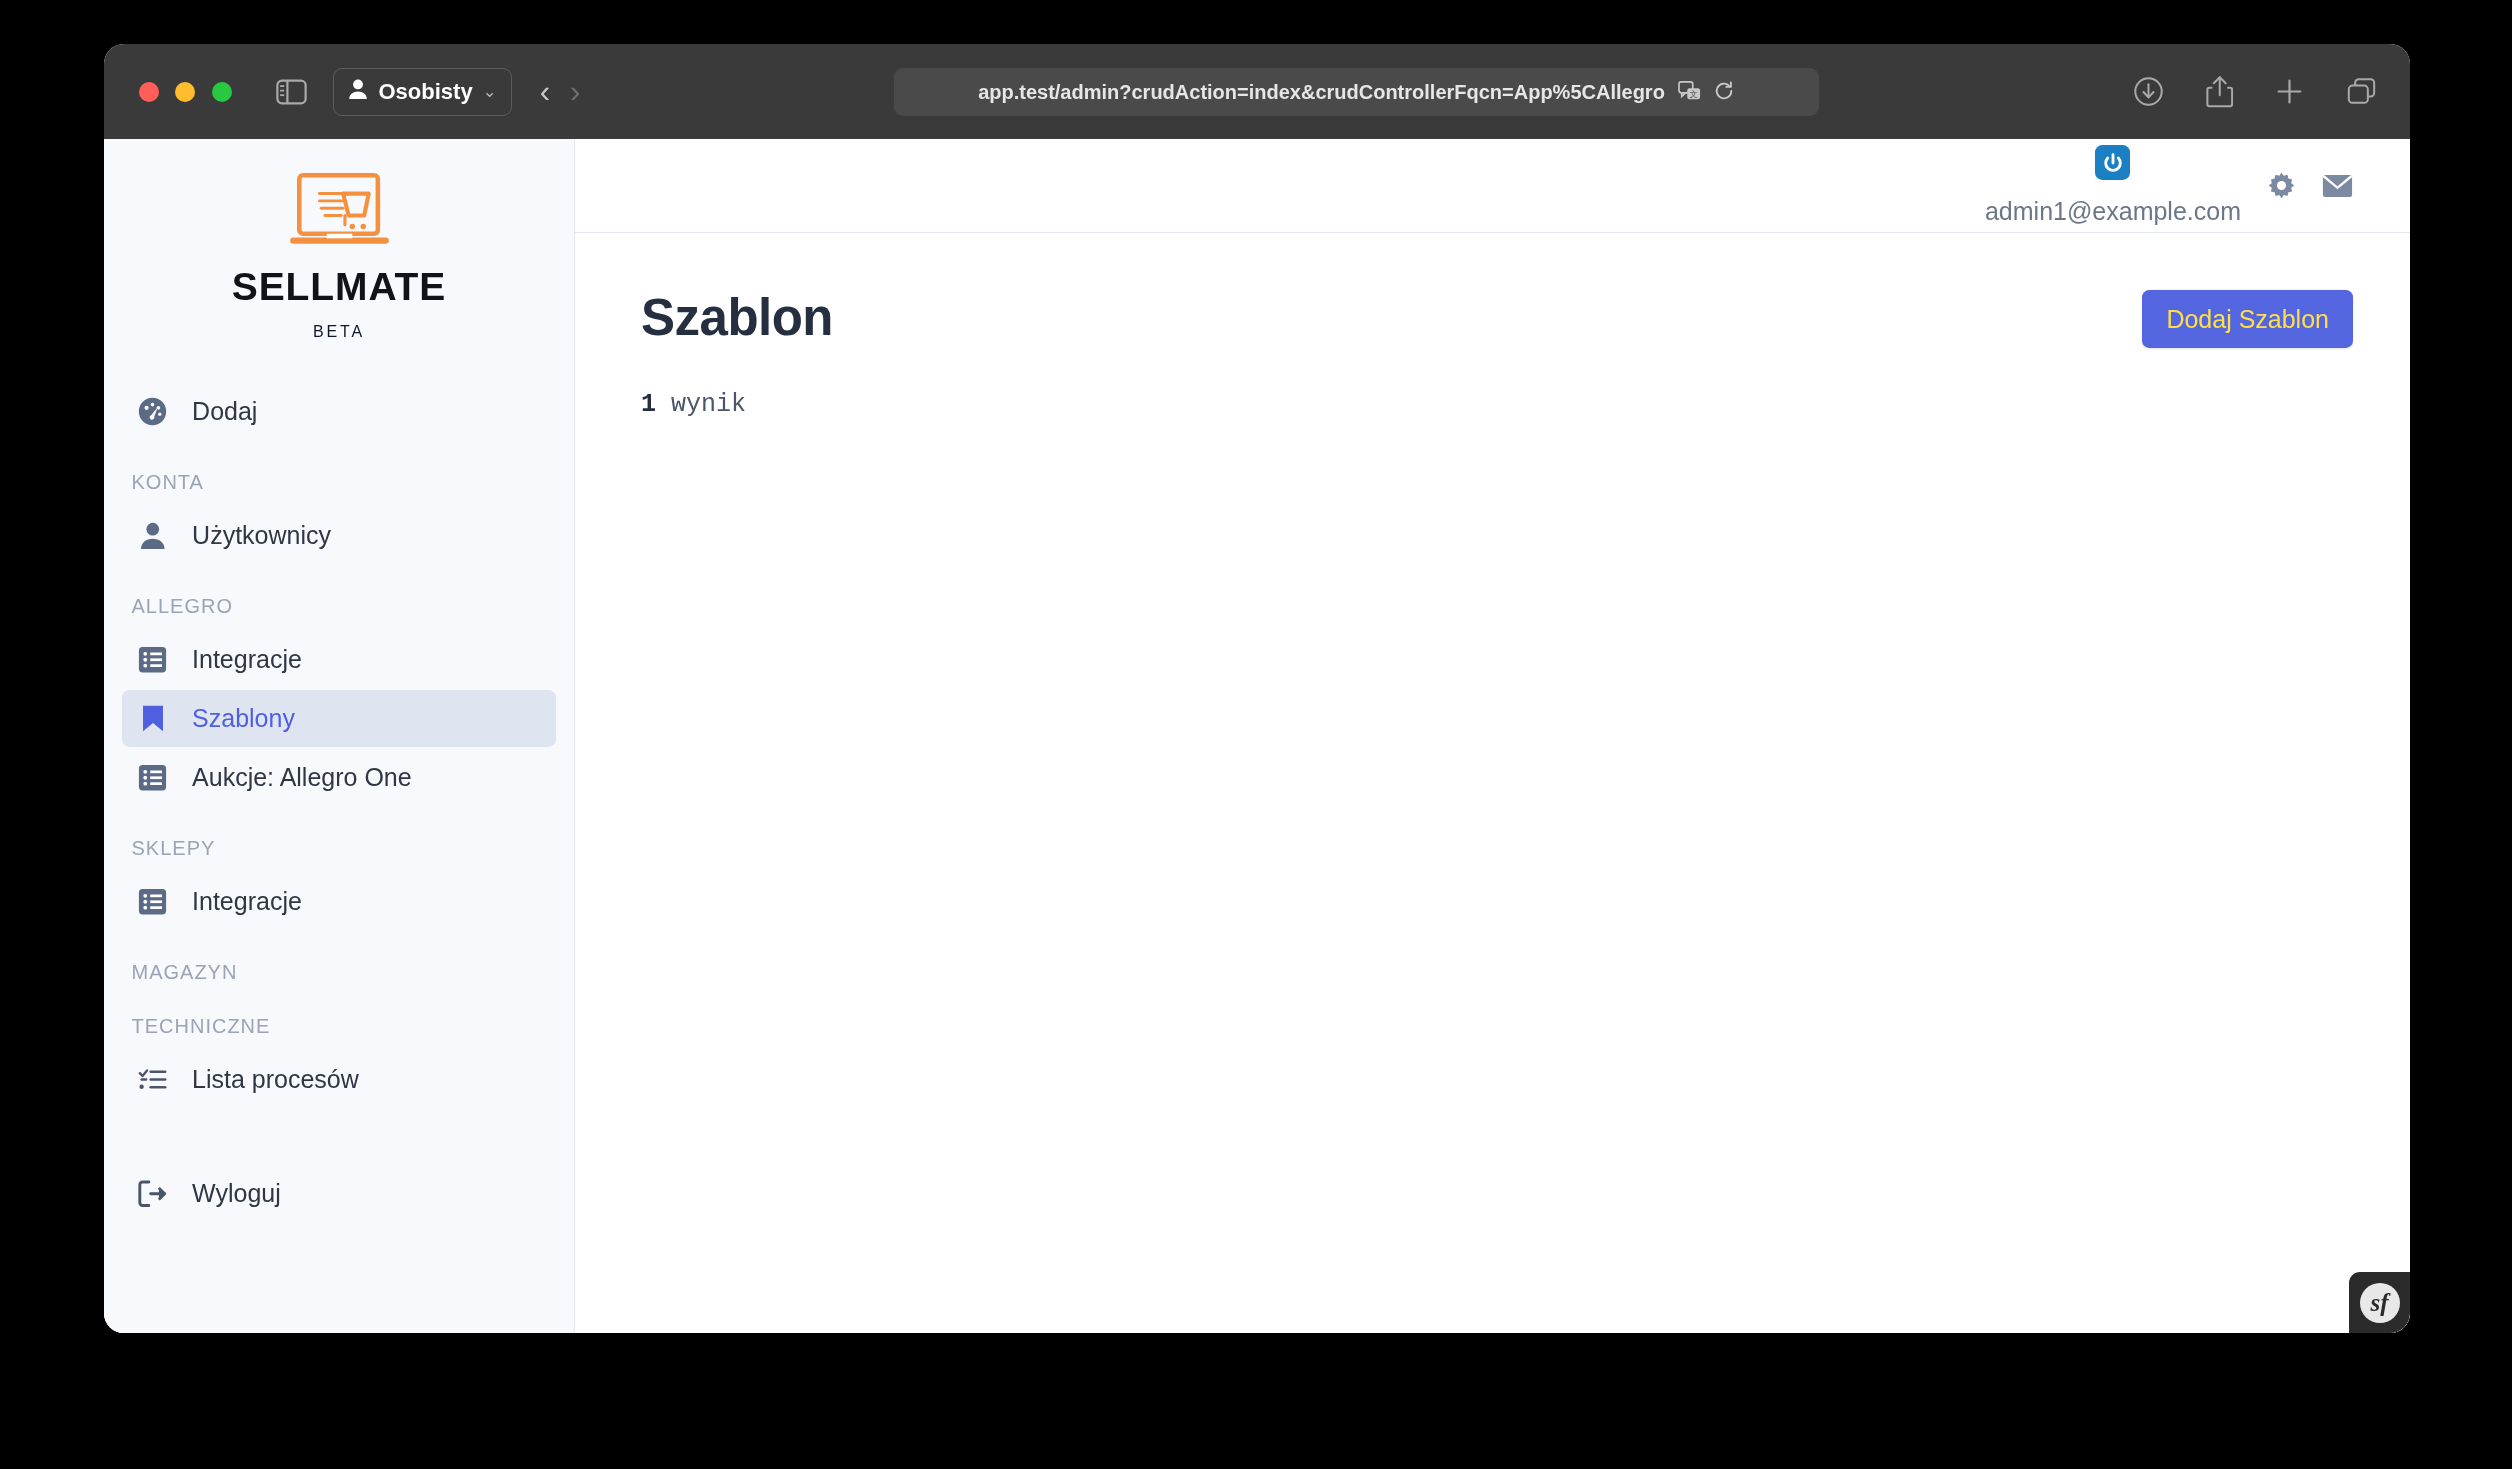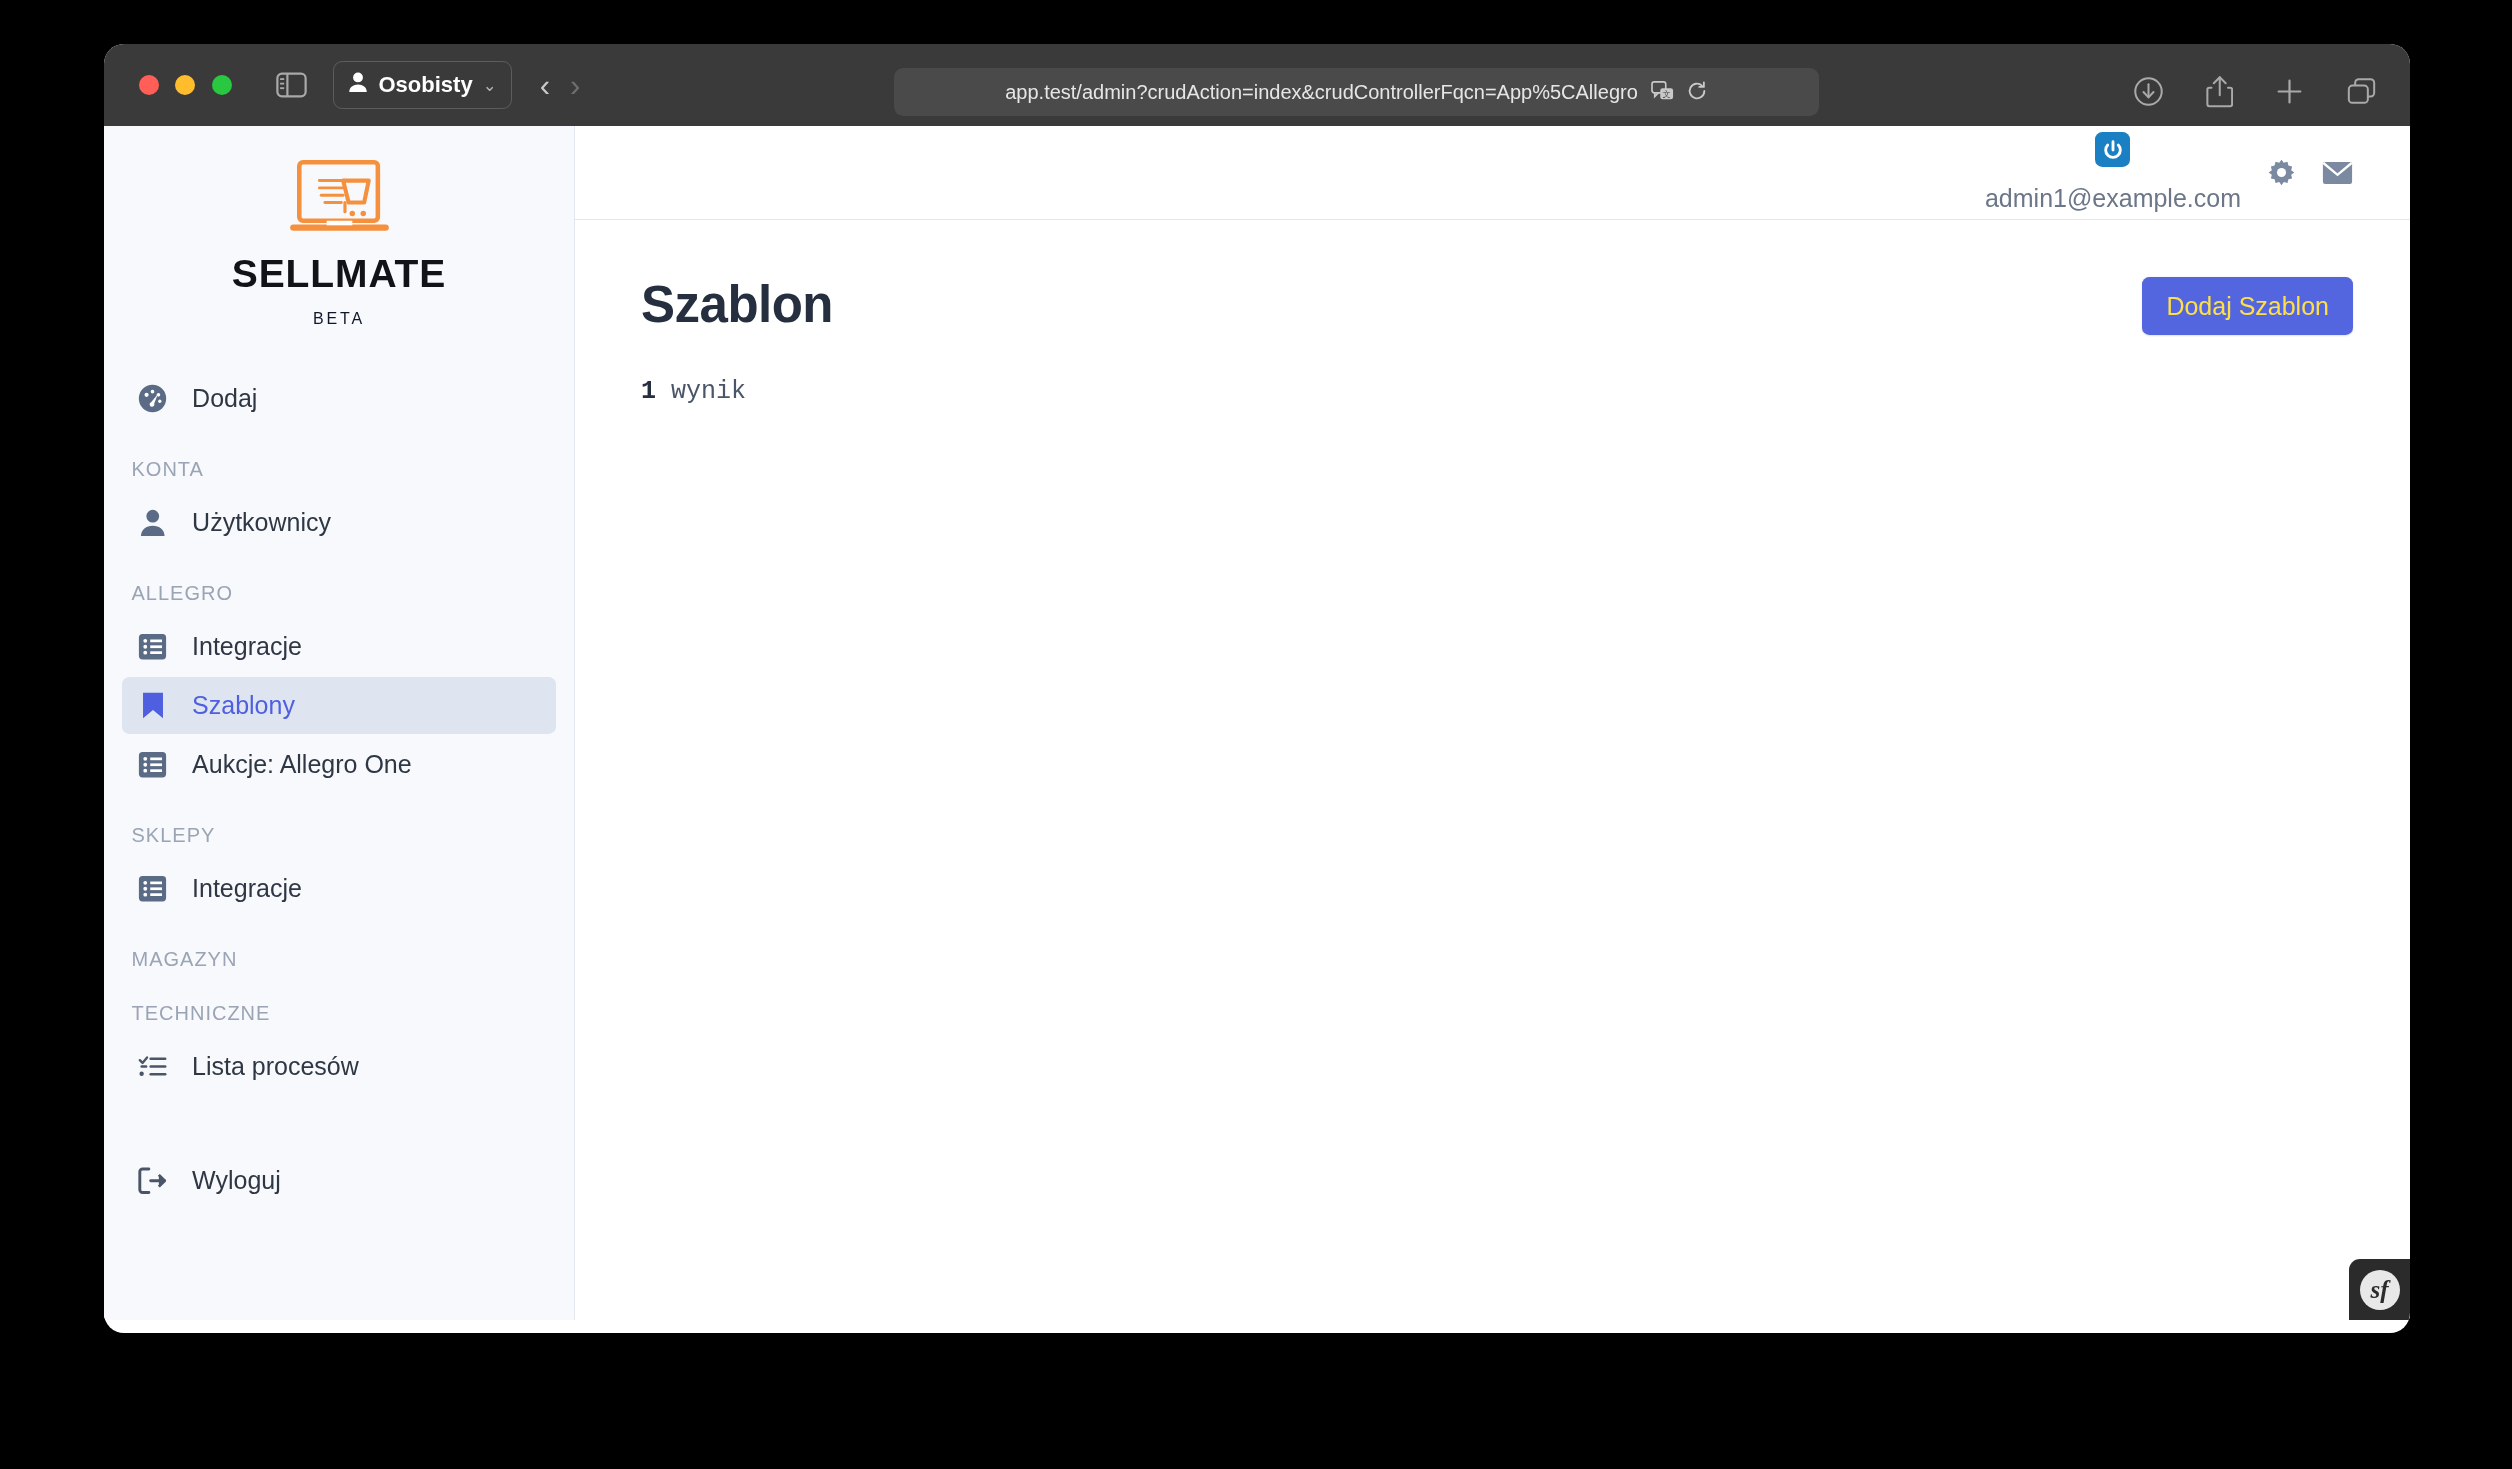--- a/index.html
+++ b/index.html
@@ -20,21 +20,21 @@
     width: 2306px;
     height: 1289px;
     border-radius: 20px;
     overflow: hidden;
     box-shadow: 0 37px 83px rgba(0,0,0,0.55);
     background: #ffffff;
   }
 
   
   .chrome {
-    height: 82px;
+    height: 95px;
     background: #3a3a3a;
     display: flex;
     align-items: center;
     padding: 0 27.5px;
     position: relative;
   }
   .traffic { display: flex; gap: 16.5px; align-items: center; margin-left: 7.3px; }
   .light { width: 20px; height: 20px; border-radius: 50%; }
   .light.red { background: #ff5f56; }
   .light.yellow { background: #ffbd2e; }
@@ -77,20 +77,21 @@
     gap: 13px;
     padding: 0 16.5px;
   }
   .url-text {
     color: #e6e6e6;
     font-size: 20px;
     white-space: nowrap;
     overflow: hidden;
     text-overflow: clip;
     max-width: 785px;
+    font-weight: bold;
   }
   .url-actions { display: flex; align-items: center; gap: 11px; flex-shrink: 0; }
 
   .chrome-right {
     position: absolute;
     right: 33px;
     top: 0;
     height: 95px;
     display: flex;
     align-items: center;

